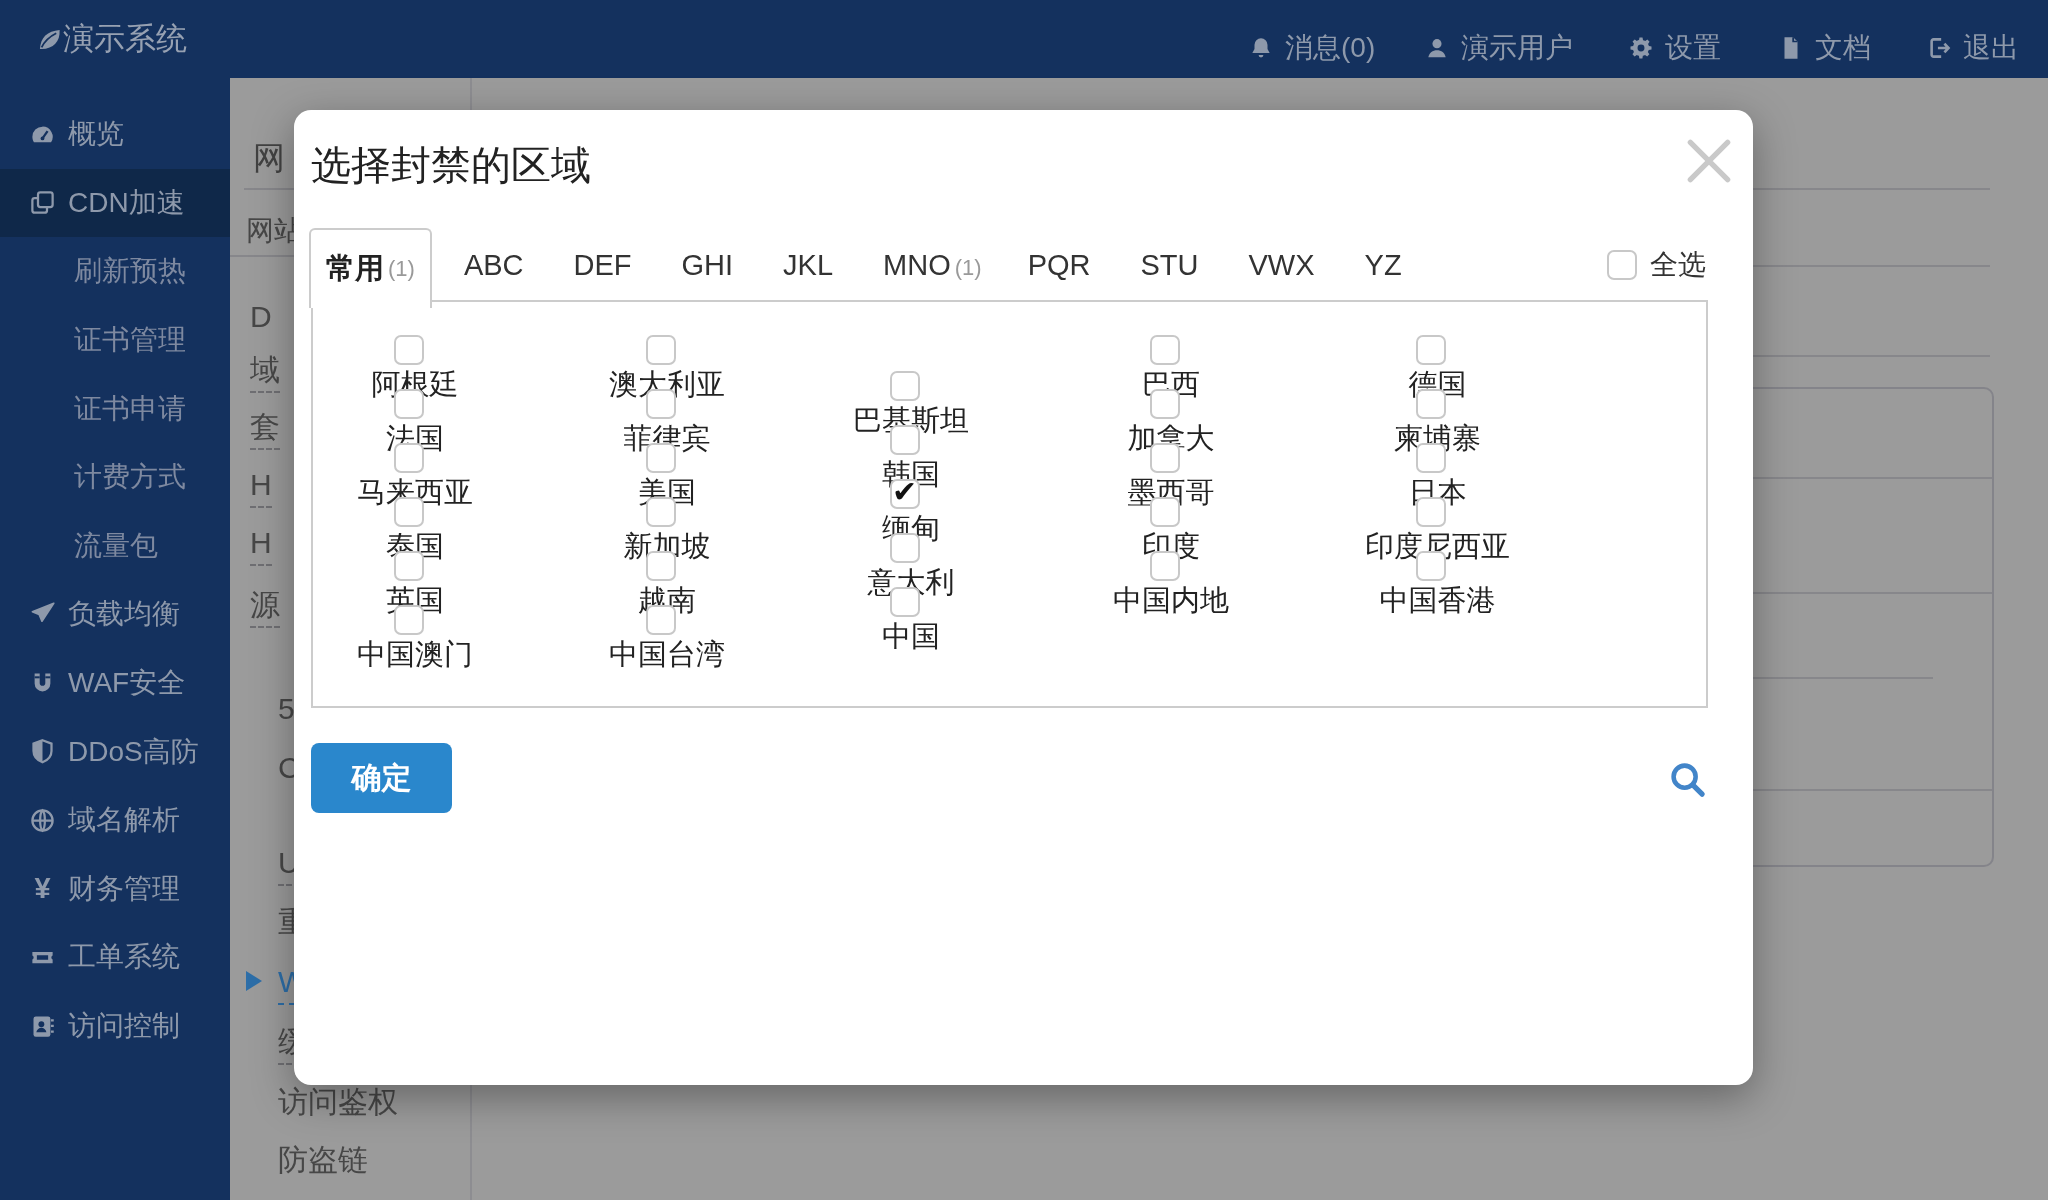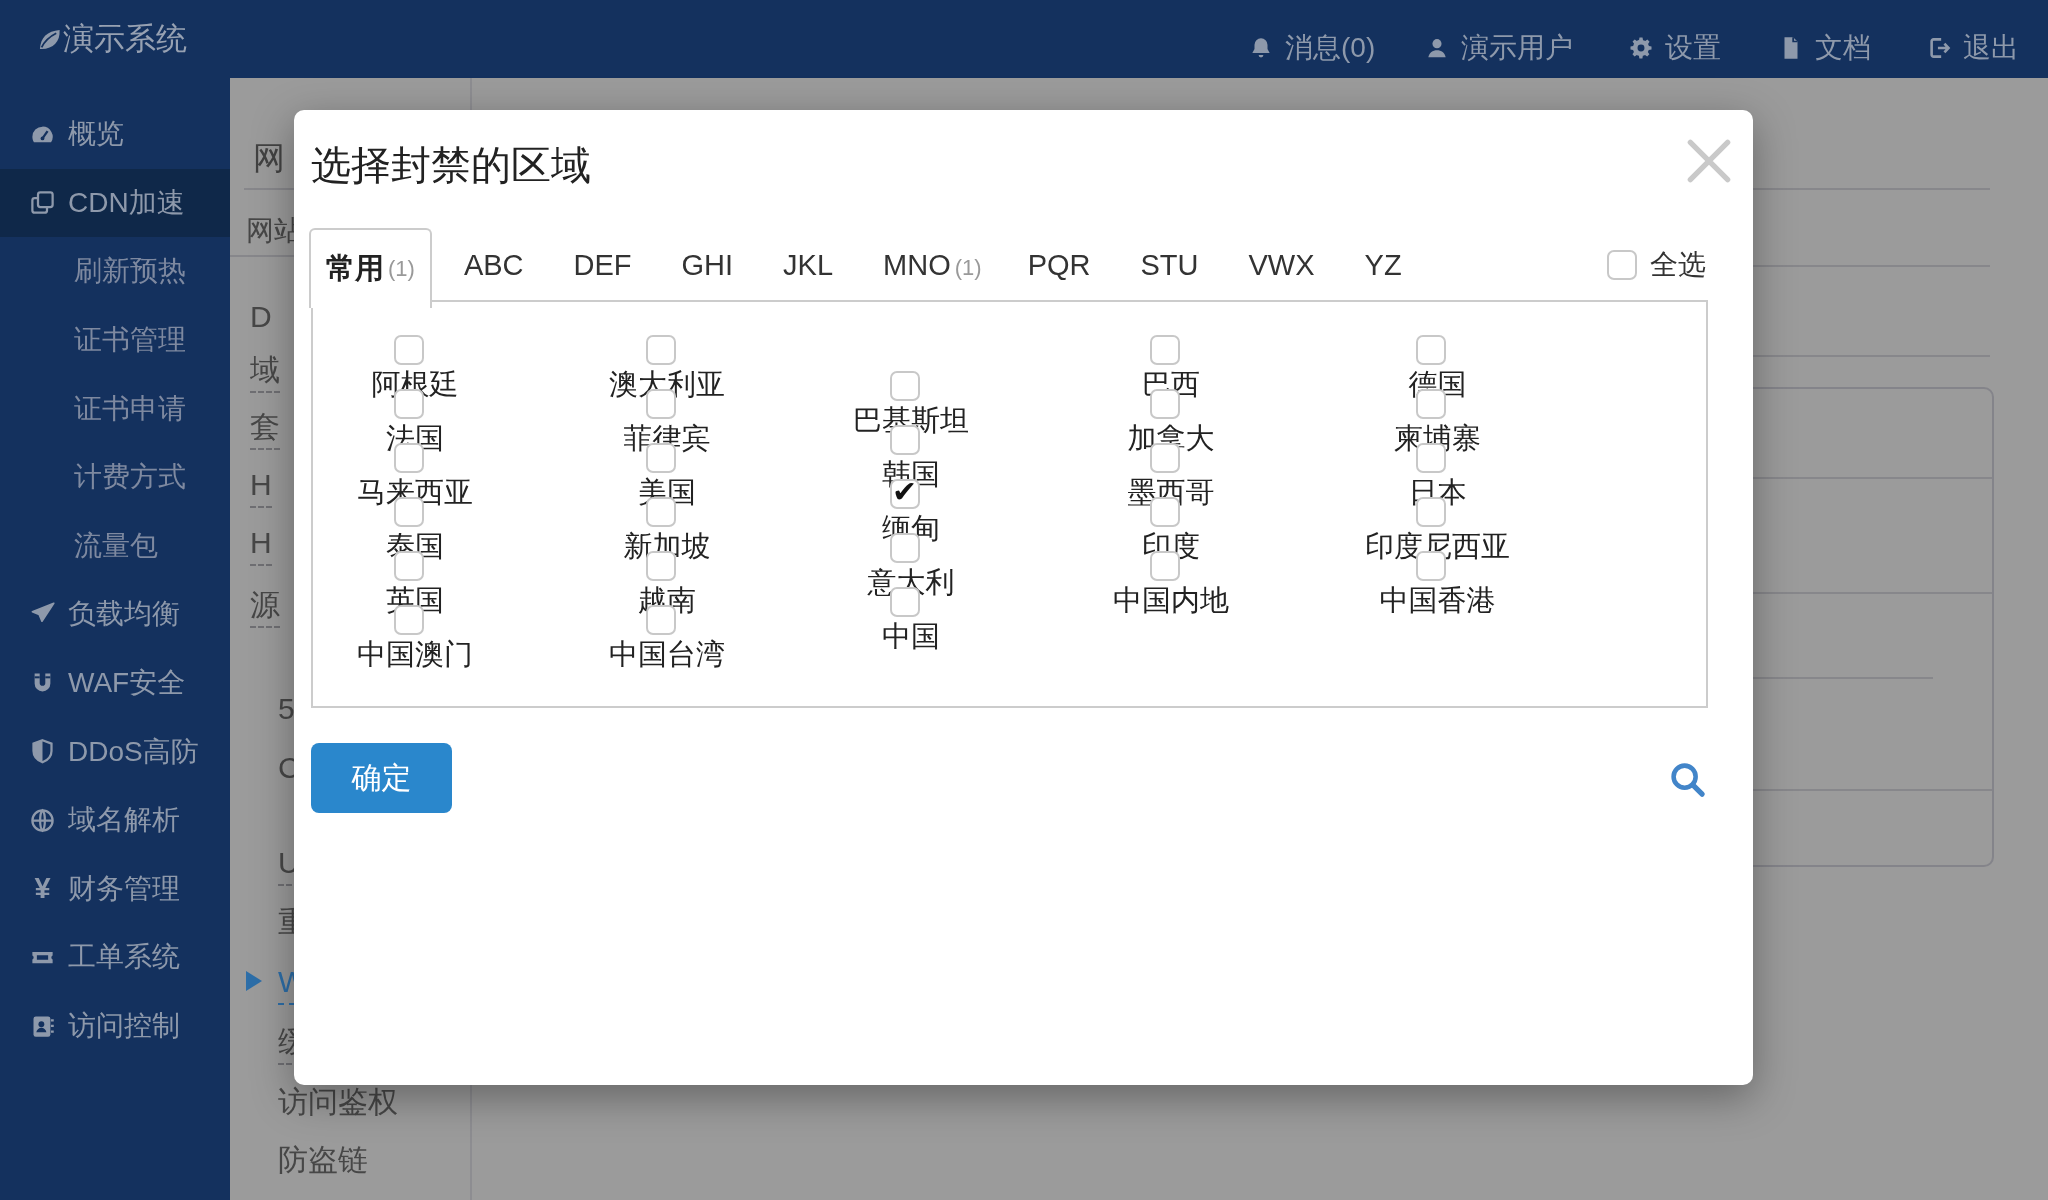--- a/index.html
+++ b/index.html
@@ -32,21 +32,21 @@
   .bg-frag.dashed{border-bottom:2px dashed #6f6f73;padding-bottom:6px;}
   .bg-frag.linkblue{color:#2d6ea8;border-bottom:2px dashed #2d6ea8;padding-bottom:6px;}
   .bg-heading{position:absolute;left:253px;top:137px;font-size:32px;color:#424242;font-weight:500;z-index:1;}
   .bg-formlabel{position:absolute;left:246px;top:212px;font-size:28px;color:#474747;z-index:1;text-align:center;}
   .bg-arrow{position:absolute;width:0;height:0;border-left:16px solid #2d6ea8;border-top:10px solid transparent;border-bottom:10px solid transparent;z-index:1;}
   .bg-hline{position:absolute;height:2px;background:#87878b;z-index:1;}
   .bg-vline{position:absolute;width:2px;background:#8d8d91;z-index:1;}
   .bg-box{position:absolute;left:520px;top:387px;width:1470px;height:476px;border:2px solid #84848a;border-radius:10px;z-index:1;}
   .bg-box .inner-line{position:absolute;left:0;width:100%;height:2px;background:#87878b;}
   
-  .modal{position:absolute;left:294px;top:110px;width:1459px;height:975px;background:#ffffff;border-radius:10px;
+  .modal{position:absolute;left:294px;top:110px;width:1459px;height:975px;background:#ffffff;border-radius:17px;
          box-shadow:0 12px 42px rgba(0,0,0,.35);z-index:10;}
   .modal-title{position:absolute;left:17px;top:28px;font-size:40px;font-weight:500;color:#222;}
   .modal-close{position:absolute;left:1384px;top:20px;width:62px;height:62px;display:flex;align-items:center;justify-content:center;cursor:pointer;}
   .modal-close svg{width:58px;height:58px;}
   
   .tabs{position:absolute;left:15px;top:118px;height:74px;display:flex;align-items:center;}
   .tab{display:flex;align-items:baseline;padding:0 23px;font-size:29px;color:#333;font-weight:500;cursor:pointer;white-space:nowrap;text-align:center;}
   .tab .tab-count{font-size:22px;color:#999;margin-left:4px;}
   .tab.active{border:2px solid #ccc;border-bottom:none;border-radius:6px 6px 0 0;background:#fff;
               height:78px;display:flex;align-items:center;padding:0 15px;margin-right:9px;position:relative;z-index:3;top:3px;}
@@ -58,21 +58,21 @@
   .cb{width:30px;height:30px;box-sizing:border-box;border:2px solid #c8c8c8;border-radius:7px;background:#fff;flex:0 0 auto;
       display:flex;align-items:center;justify-content:center;cursor:pointer;}
   .cb .check{font-size:30px;line-height:30px;color:#111;font-family:"DejaVu Sans",sans-serif;margin-top:-4px;}
   
   .panel{position:absolute;left:17px;top:190px;width:1397px;height:408px;box-sizing:border-box;border:2px solid #ccc;background:#fff;z-index:2;}
   .region-col{position:absolute;top:33px;}
   .region{display:flex;align-items:center;height:30px;margin-bottom:24px;cursor:pointer;flex-direction:column;}
   .region-label{font-size:29px;color:#222;margin-left:13px;white-space:nowrap;}
   
   .confirm-btn{position:absolute;left:17px;top:633px;width:141px;height:70px;background:#2a87cc;border:none;border-radius:8px;
-               color:#fff;font-size:30px;font-weight:400;font-family:inherit;cursor:pointer;display:flex;align-items:center;justify-content:center;}
+               color:#fff;font-size:30px;font-weight:700;font-family:inherit;cursor:pointer;display:flex;align-items:center;justify-content:center;}
   .search-btn{position:absolute;left:1372px;top:648px;width:46px;height:46px;display:flex;align-items:center;justify-content:center;cursor:pointer;}
   .search-btn svg{width:42px;height:42px;}
 </style>
 </head>
 <body>
 
 <div id="bg-layer">
   <div class="bg-heading">网</div>
   <div class="bg-hline" style="left:244px;top:188px;width:1746px;"></div>
   <div class="bg-formlabel">网站</div>

